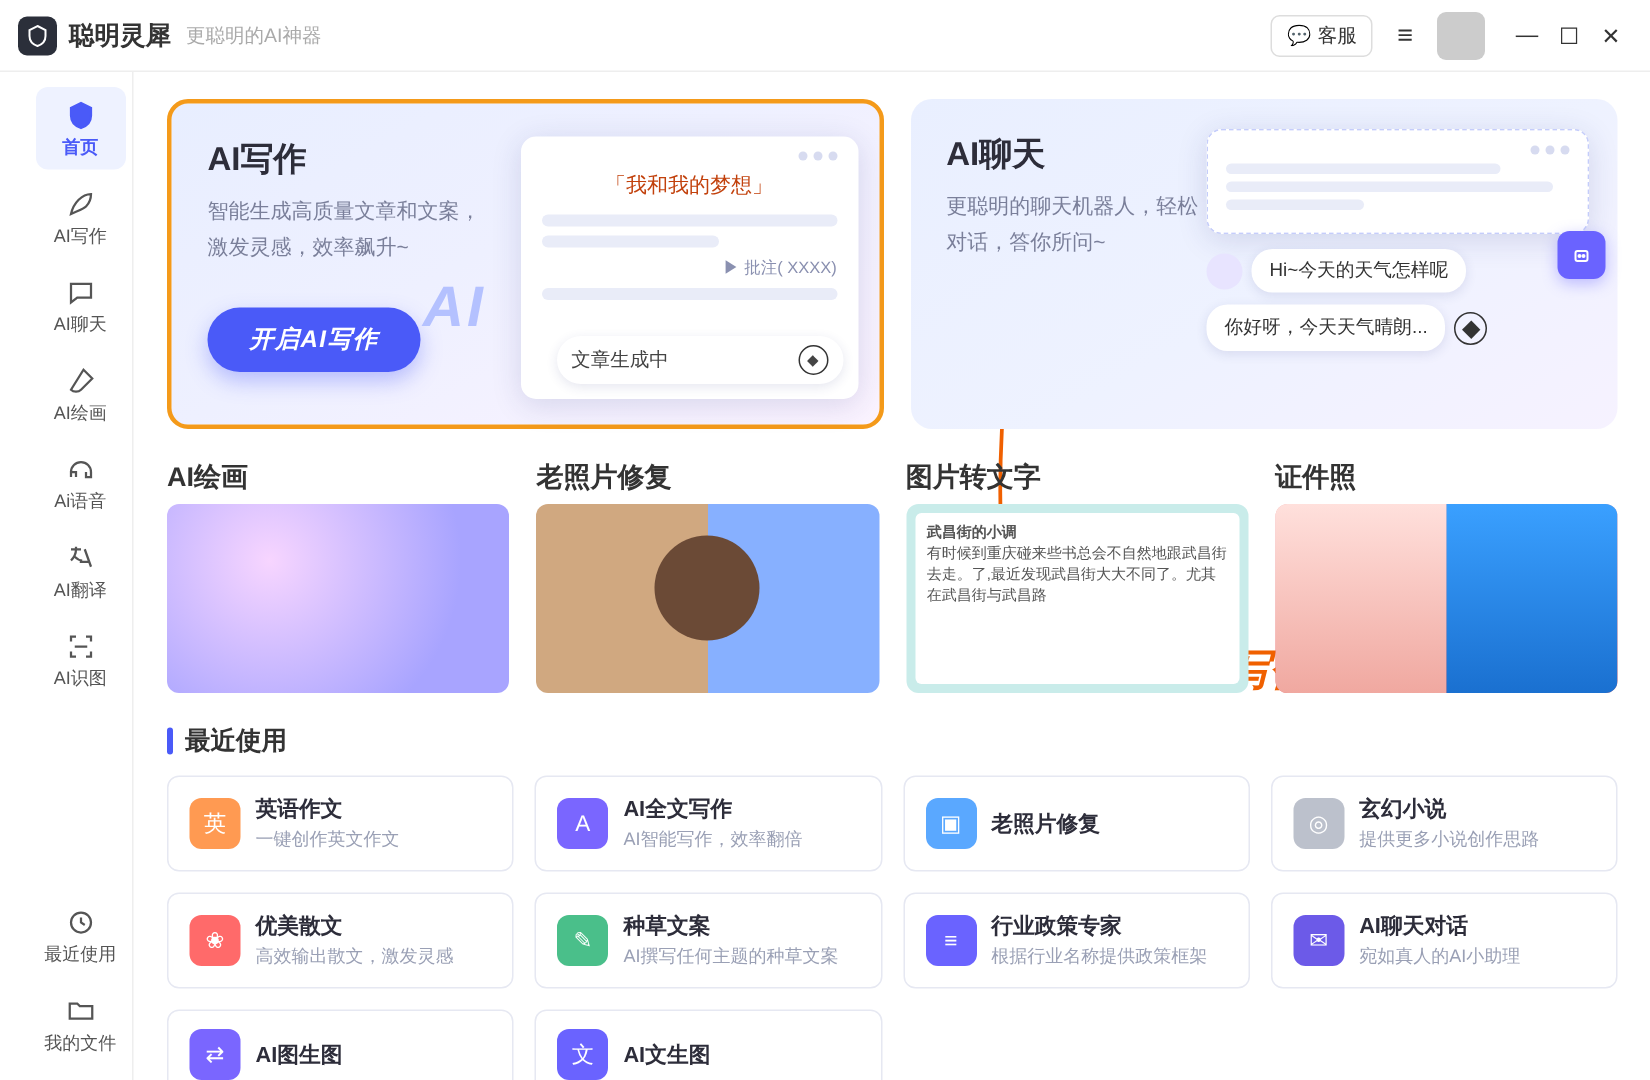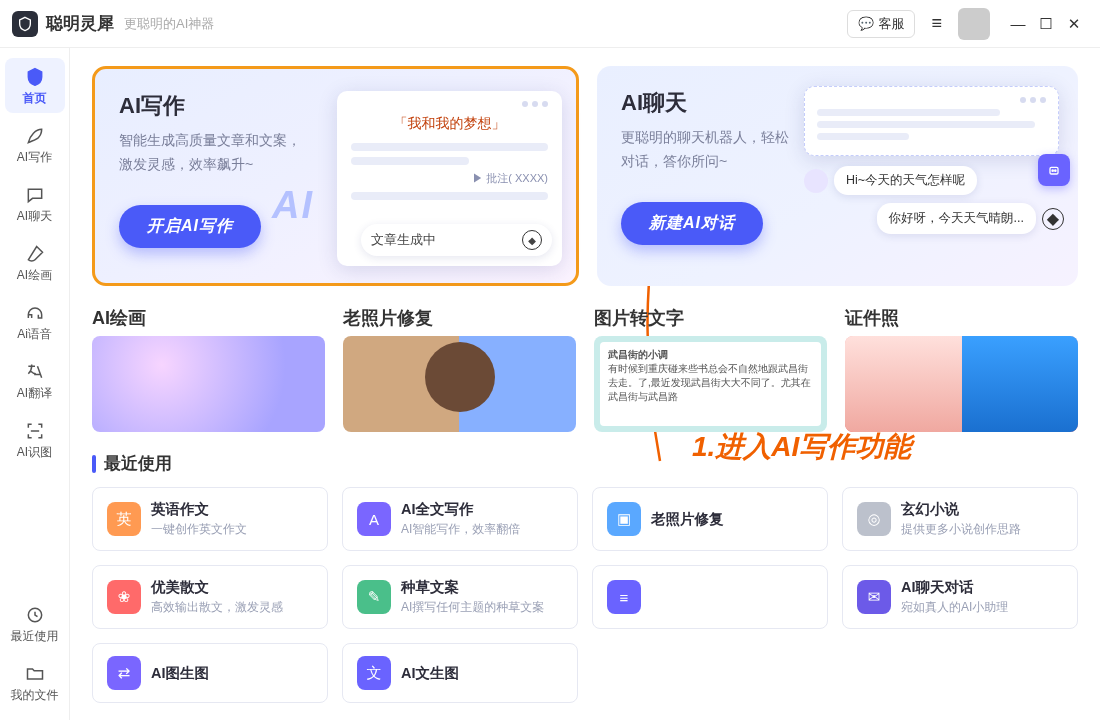--- a/index.html
+++ b/index.html
@@ -11,21 +11,21 @@
 .titlebar .logo svg { width:16px; height:16px; }
 .titlebar .appname { font-weight:700; font-size:17px; margin-right:10px; }
 .titlebar .subtitle { color:#aaa; font-size:13px; }
 .titlebar .spacer { flex:1; }
 .titlebar .cs { display:flex; align-items:center; gap:4px; padding:4px 10px; border:1px solid #ddd; border-radius:6px; font-size:13px; margin-right:10px; }
 .titlebar .hamburger { font-size:18px; padding:4px 6px; margin-right:10px; }
 .titlebar .avatar { width:32px; height:32px; border-radius:6px; background:#ccc; margin-right:14px; overflow:hidden; }
 .titlebar .winbtn { width:28px; text-align:center; font-size:15px; }
 
 
-.shell { display:flex; height:calc(720px - 48px); }
+.shell { display:flex; height:calc(720px - 48px);padding-left:19px; }
 
 
 .sidebar { width:70px; border-right:1px solid #eee; padding-top:10px; display:flex; flex-direction:column; align-items:center; gap:4px; }
 .side-item { width:60px; padding:8px 0 6px; text-align:center; border-radius:8px; cursor:pointer; }
 .side-item.active { background:#eef2ff; }
 .side-item .si-icon { height:22px; display:flex; align-items:center; justify-content:center; }
 .side-item .si-icon svg { width:20px; height:20px; stroke:#555; }
 .side-item.active .si-icon svg { stroke:#4a5af8; fill:#4a5af8; }
 .side-item .si-label { font-size:12px; color:#555; margin-top:2px; }
 .side-item.active .si-label { color:#4a5af8; font-weight:600; }
@@ -60,29 +60,29 @@
 .ch-window { width:255px; background:#fff; border-radius:10px; box-shadow:0 4px 20px rgba(40,50,120,.15); padding:10px 12px; border:1.5px dashed #c5cdfb; }
 .ch-window .dots{ display:flex;gap:4px;justify-content:flex-end;margin-bottom:6px;}
 .ch-window .dots span{width:6px;height:6px;border-radius:50%;background:#d7dbf0;}
 .ch-window .bar{height:7px;background:#e9ecf8;border-radius:4px;margin:5px 0;}
 .ch-window .bar.s1{width:80%} .ch-window .bar.s2{width:95%} .ch-window .bar.s3{width:40%}
 .ch-bico{position:absolute;right:-6px;top:68px;width:32px;height:32px;background:#6a63ff;border-radius:8px;display:flex;align-items:center;justify-content:center;box-shadow:0 3px 10px rgba(106,99,255,.4);}
 .ch-bico svg{width:16px;height:16px;}
 .ch-msg{display:flex;align-items:center;gap:6px;margin-top:10px;}
 .ch-msg .av{width:24px;height:24px;border-radius:50%;background:#e8e4ff;}
 .ch-msg .bub{background:#fff;border-radius:14px;padding:6px 12px;font-size:12.5px;box-shadow:0 2px 8px rgba(40,50,120,.12);}
-.ch-reply{display:flex;align-items:center;gap:6px;margin-top:8px;justify-content:flex-end;}
+.ch-reply{display:flex;align-items:center;gap:6px;margin-top:8px;}
 .ch-reply .bub{background:#fff;border-radius:14px;padding:7px 12px;font-size:12.5px;box-shadow:0 2px 8px rgba(40,50,120,.12);}
 .ch-reply .ico{width:22px;height:22px;border:1.5px solid #333;border-radius:50%;display:flex;align-items:center;justify-content:center;}
 
 
 .feat-row { display:flex; gap:18px; margin-top:20px; }
 .feat { flex:1; position:relative; }
 .feat h3 { font-size:18px; font-weight:800; margin-bottom:6px; }
-.feat .thumb { width:100%; height:96px; border-radius:8px; background:#cfd3f0; position:relative; overflow:hidden; }
+.feat .thumb { width:100%; height:126px; border-radius:8px; background:#cfd3f0; position:relative; overflow:hidden; }
 .feat .thumb.paint{ background:radial-gradient(circle at 30% 30%, #f7d5ff, #a8a4ff 70%);} 
 .feat .thumb.photo{ background:linear-gradient(90deg,#d0a880 50%,#87b0ff 50%);} 
 .feat .thumb.photo::before{content:"";position:absolute;left:50%;top:50%;width:70px;height:70px;border-radius:50%;background:#6b4a36;transform:translate(-50%,-60%);}
 .feat .thumb.ocr{ background:#c9ecea; padding:6px; }
 .feat .thumb.ocr .doc{ height:100%; background:#fff; border-radius:4px; padding:6px 8px; font-size:10px; color:#555; overflow:hidden;}
 .feat .thumb.idp{ background:linear-gradient(180deg,#f7b4b4,#e86868); display:flex;}
 .feat .thumb.idp .p1,.feat .thumb.idp .p2{flex:1;}
 .feat .thumb.idp .p1{background:linear-gradient(180deg,#ffe0dc,#f0a8a0);} 
 .feat .thumb.idp .p2{background:linear-gradient(180deg,#3aa0ff,#1a70d0);}
 
@@ -249,21 +249,20 @@
           </div>
         </div>
       </div>
 
       <div class="hero-card hero-chat">
         <h2>AI聊天</h2>
         <div class="desc">
           <span>更聪明的聊天机器人，轻松</span><br>
           <span>对话，答你所问~</span>
         </div>
-        <button class="hero-btn">新建AI对话</button>
         <div class="ch-preview">
           <div class="ch-window">
             <div class="dots">
                 <span></span>
                 <span></span>
                 <span></span>
               </div>
             <div class="bar s1"></div>
               <div class="bar s2"></div>
               <div class="bar s3"></div>
@@ -356,20 +355,24 @@
         </div>
         <div class="tool">
           <div class="ti green">✎</div>
           <div>
             <div class="tt">种草文案</div>
             <div class="td">AI撰写任何主题的种草文案</div>
           </div>
         </div>
         <div class="tool">
           <div class="ti indigo">≡</div>
+          <div>
+            <div class="tt">行业政策专家</div>
+            <div class="td">根据行业名称提供政策框架</div>
+          </div>
         </div>
         <div class="tool">
           <div class="ti vio">✉</div>
           <div>
             <div class="tt">AI聊天对话</div>
             <div class="td">宛如真人的AI小助理</div>
           </div>
         </div>
         <div class="tool">
           <div class="ti purple">⇄</div>

